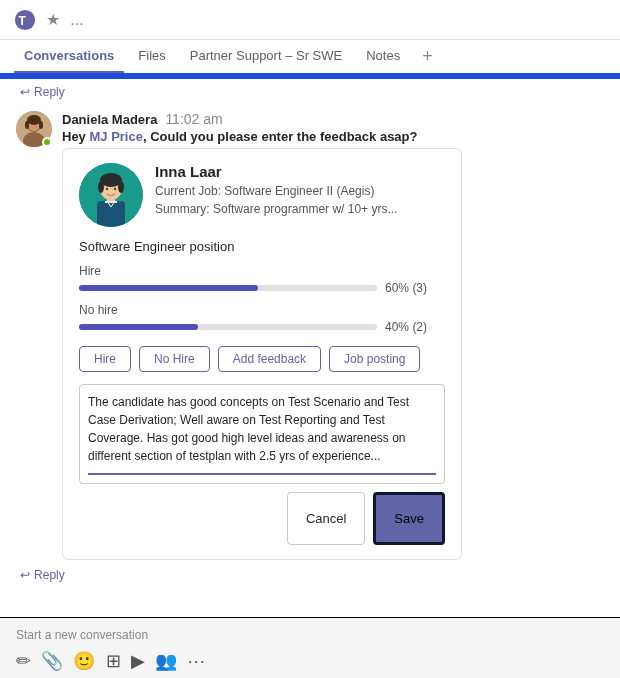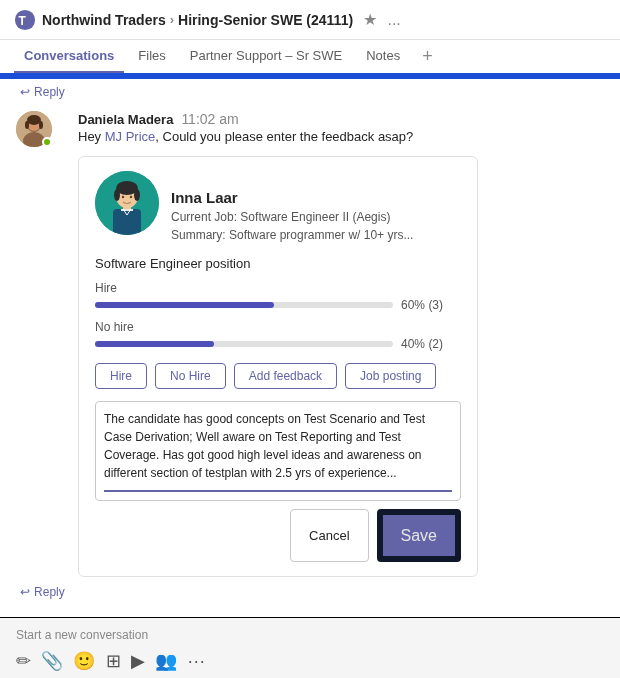--- a/index.html
+++ b/index.html
@@ -97,21 +97,21 @@
       color: #6264a7;
       display: flex;
       align-items: center;
       gap: 4px;
       cursor: pointer;
     }
 
     
     .message-block {
       display: flex;
-      gap: 26px;
+      gap: 10px;
       padding: 6px 16px 0 16px;
     }
     .avatar-wrap {
       flex-shrink: 0;
       position: relative;
       width: 36px;
       height: 36px;
     }
     .avatar-img {
       width: 36px;
@@ -147,21 +147,22 @@
       font-weight: 600;
       color: #252525;
     }
     .message-time {
       font-size: 14px;
       color: #888;
     }
     .message-text {
       font-size: 13px;
       color: #252525;
-      margin-bottom: 12px;
+      margin-bottom: 4px;
+      font-weight: bold;
     }
     .message-text .mention {
       color: #6264a7;
     }
 
     
     .card {
       background: #fff;
       border: 1px solid #e0e0e0;
       border-radius: 6px;
@@ -182,21 +183,20 @@
       border-radius: 50%;
       background: #1a9a8a;
       flex-shrink: 0;
       display: flex;
       align-items: center;
       justify-content: center;
       overflow: hidden;
     }
     .candidate-info {
       flex: 1;
-      margin-top: 18px;
     }
     .candidate-name {
       font-size: 15px;
       font-weight: 700;
       color: #252525;
       margin-bottom: 2px;
     }
     .candidate-detail {
       font-size: 12px;
       color: #555;
@@ -300,25 +300,25 @@
       border: 1px solid #c8c8c8;
       border-radius: 4px;
       background: #fff;
       color: #252525;
       font-size: 13px;
       cursor: pointer;
       font-family: 'Segoe UI', Arial, sans-serif;
     }
     .card-btn-save {
       padding: 5px 18px;
-      border: 6px solid #0f172a;
+      border: 3px solid #0f172a;
       border-radius: 4px;
       background: #6264a7;
-      color: #e5e5e5;
-      font-size: 16px;
+      color: #000000;
+      font-size: 13px;
       cursor: pointer;
       font-family: 'Segoe UI', Arial, sans-serif;
     }
 
     
     .reply-link-bottom {
       padding: 8px 20px;
       font-size: 12px;
       color: #6264a7;
       display: flex;
@@ -362,25 +362,20 @@
   </style>
 </head>
 <body>
 
 <div class="title-bar">
 
   <svg class="app-logo" viewBox="0 0 24 24" fill="none">
     <circle cx="12" cy="12" r="11" fill="#6264a7"></circle>
     <text x="5" y="17" font-size="13" fill="white" font-family="Arial" font-weight="bold">T</text>
   </svg>
-  <span class="breadcrumb-text">
-    <span>Northwind Traders</span>
-    <span class="breadcrumb-arrow">›</span>
-    <span class="channel-name">Hiring-Senior SWE (24111)</span>
-  </span>
   <span class="star-icon">★</span>
   <span class="more-icon">...</span>
 </div>
 
 <div class="tabs">
   <div class="tab active">Conversations</div>
   <div class="tab">Files</div>
   <div class="tab">Partner Support – Sr SWE</div>
   <div class="tab">Notes</div>
   <div class="tab-plus">+</div>

